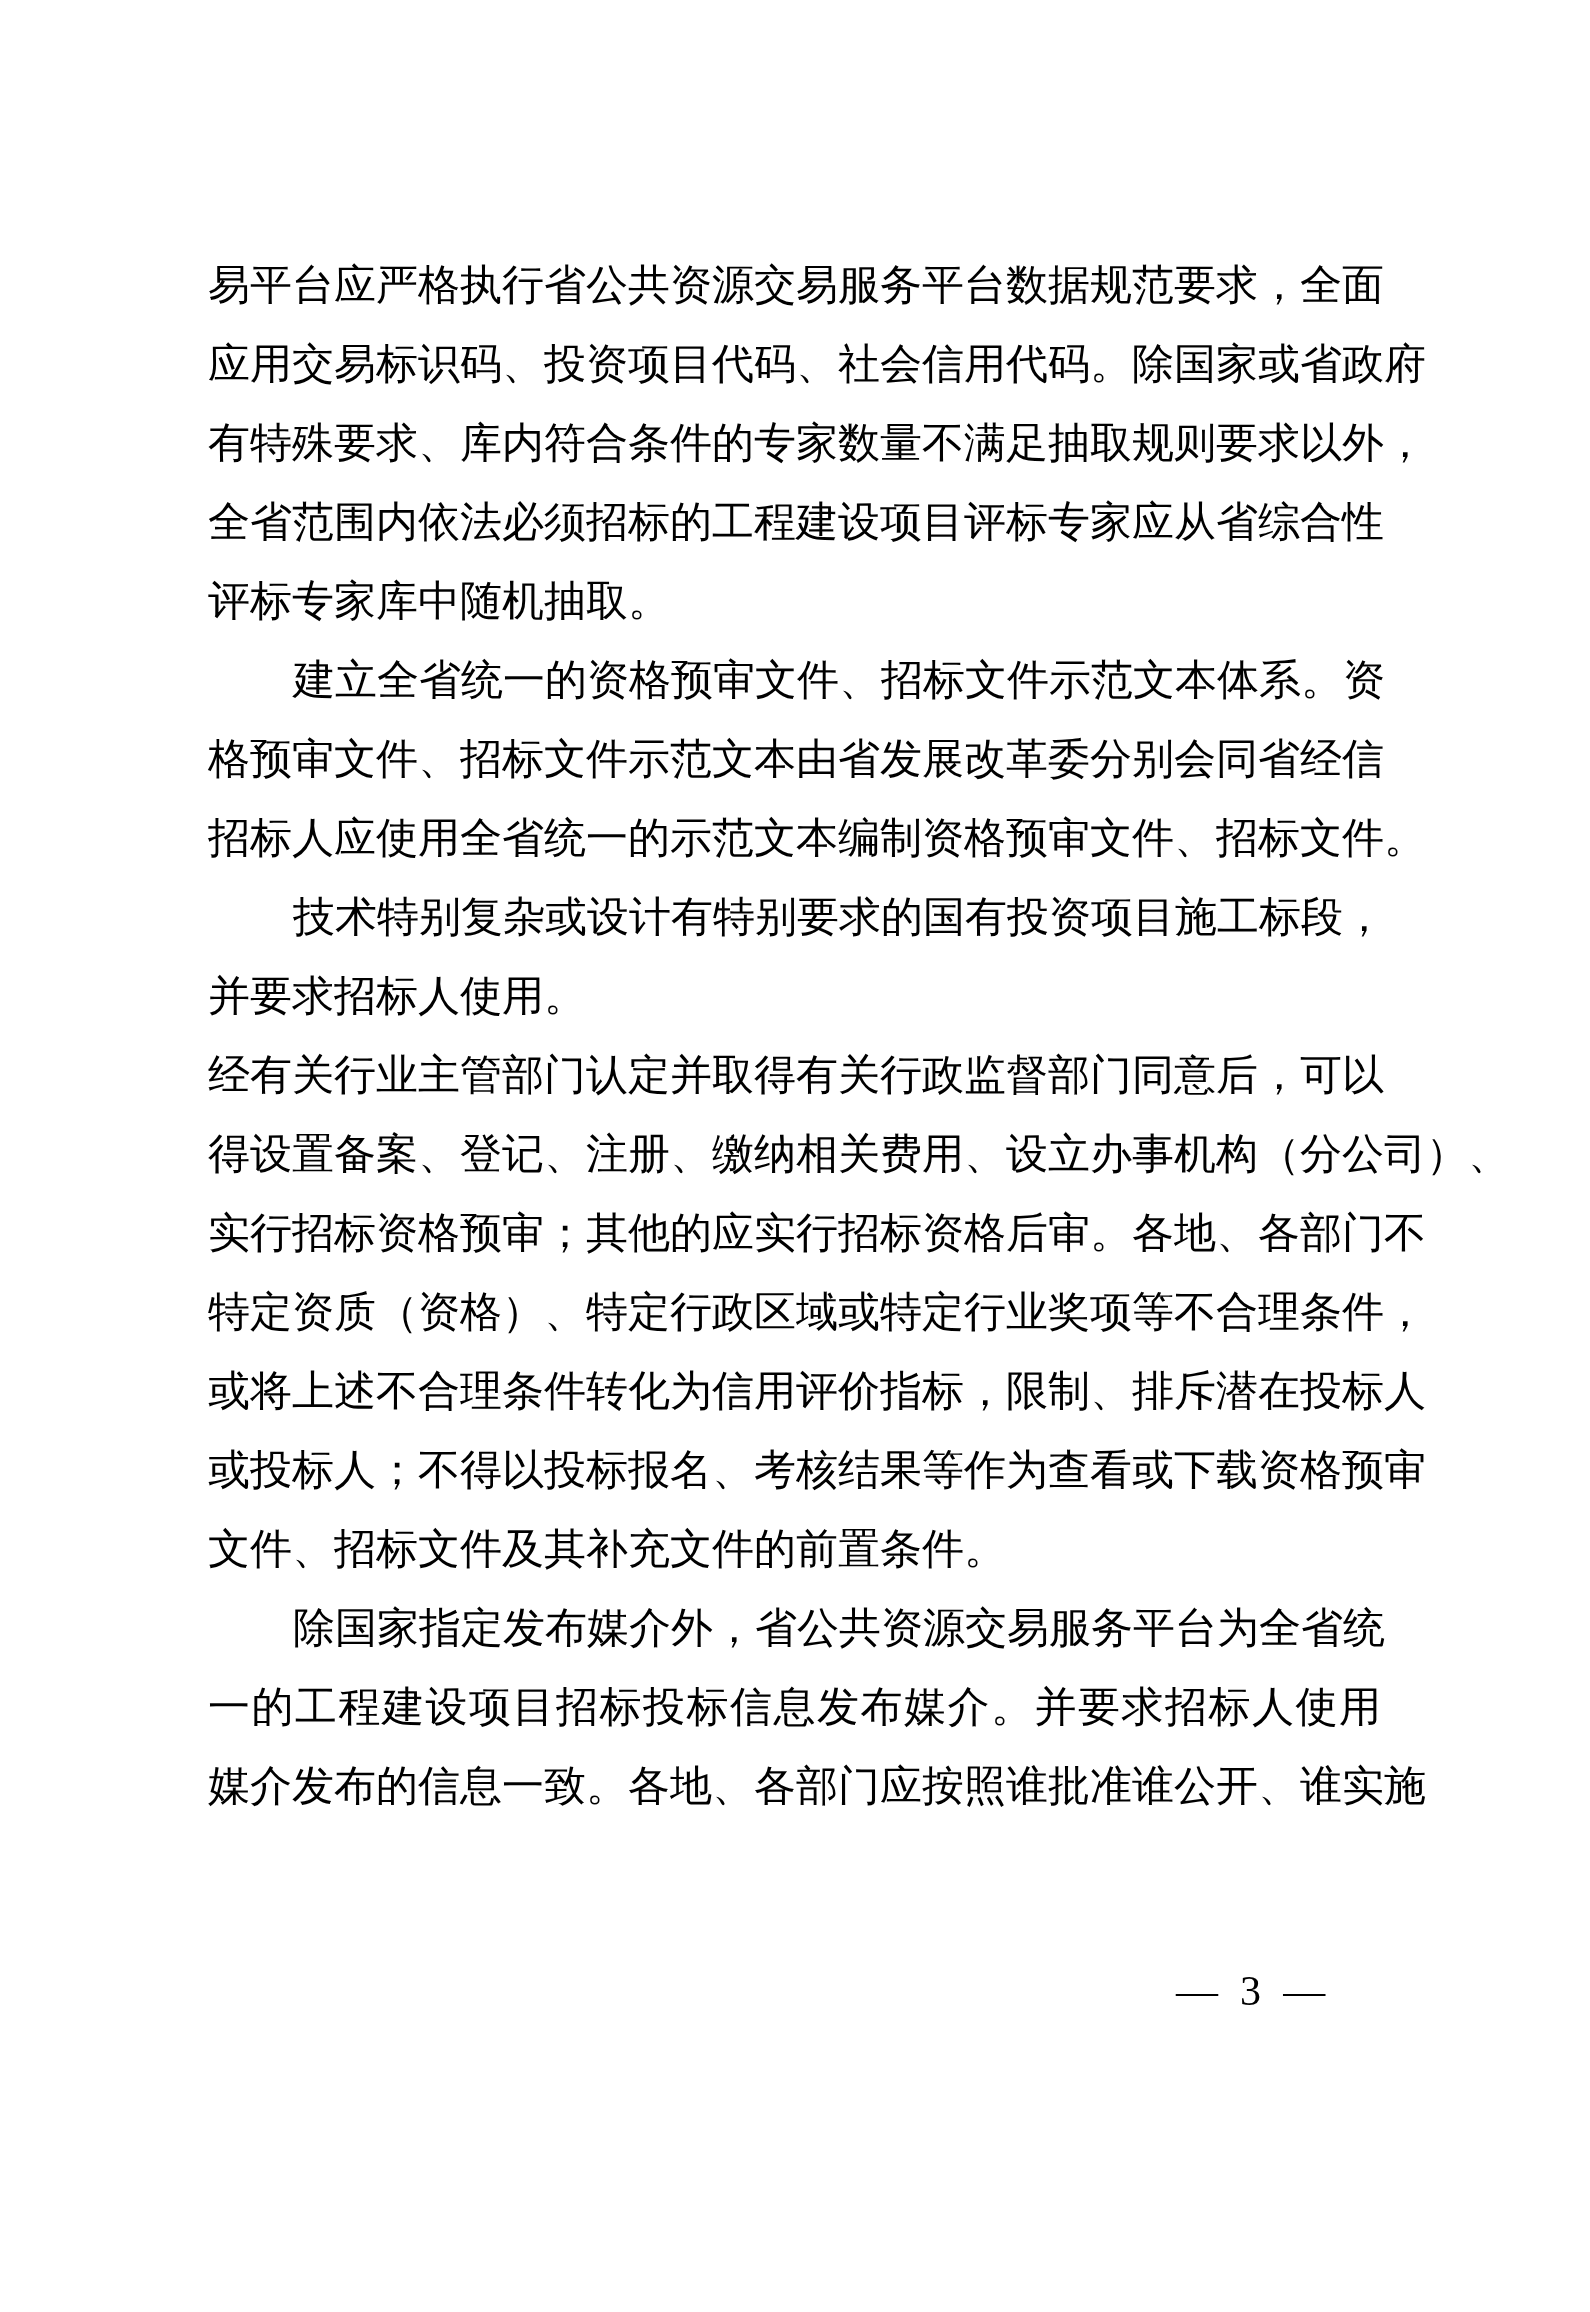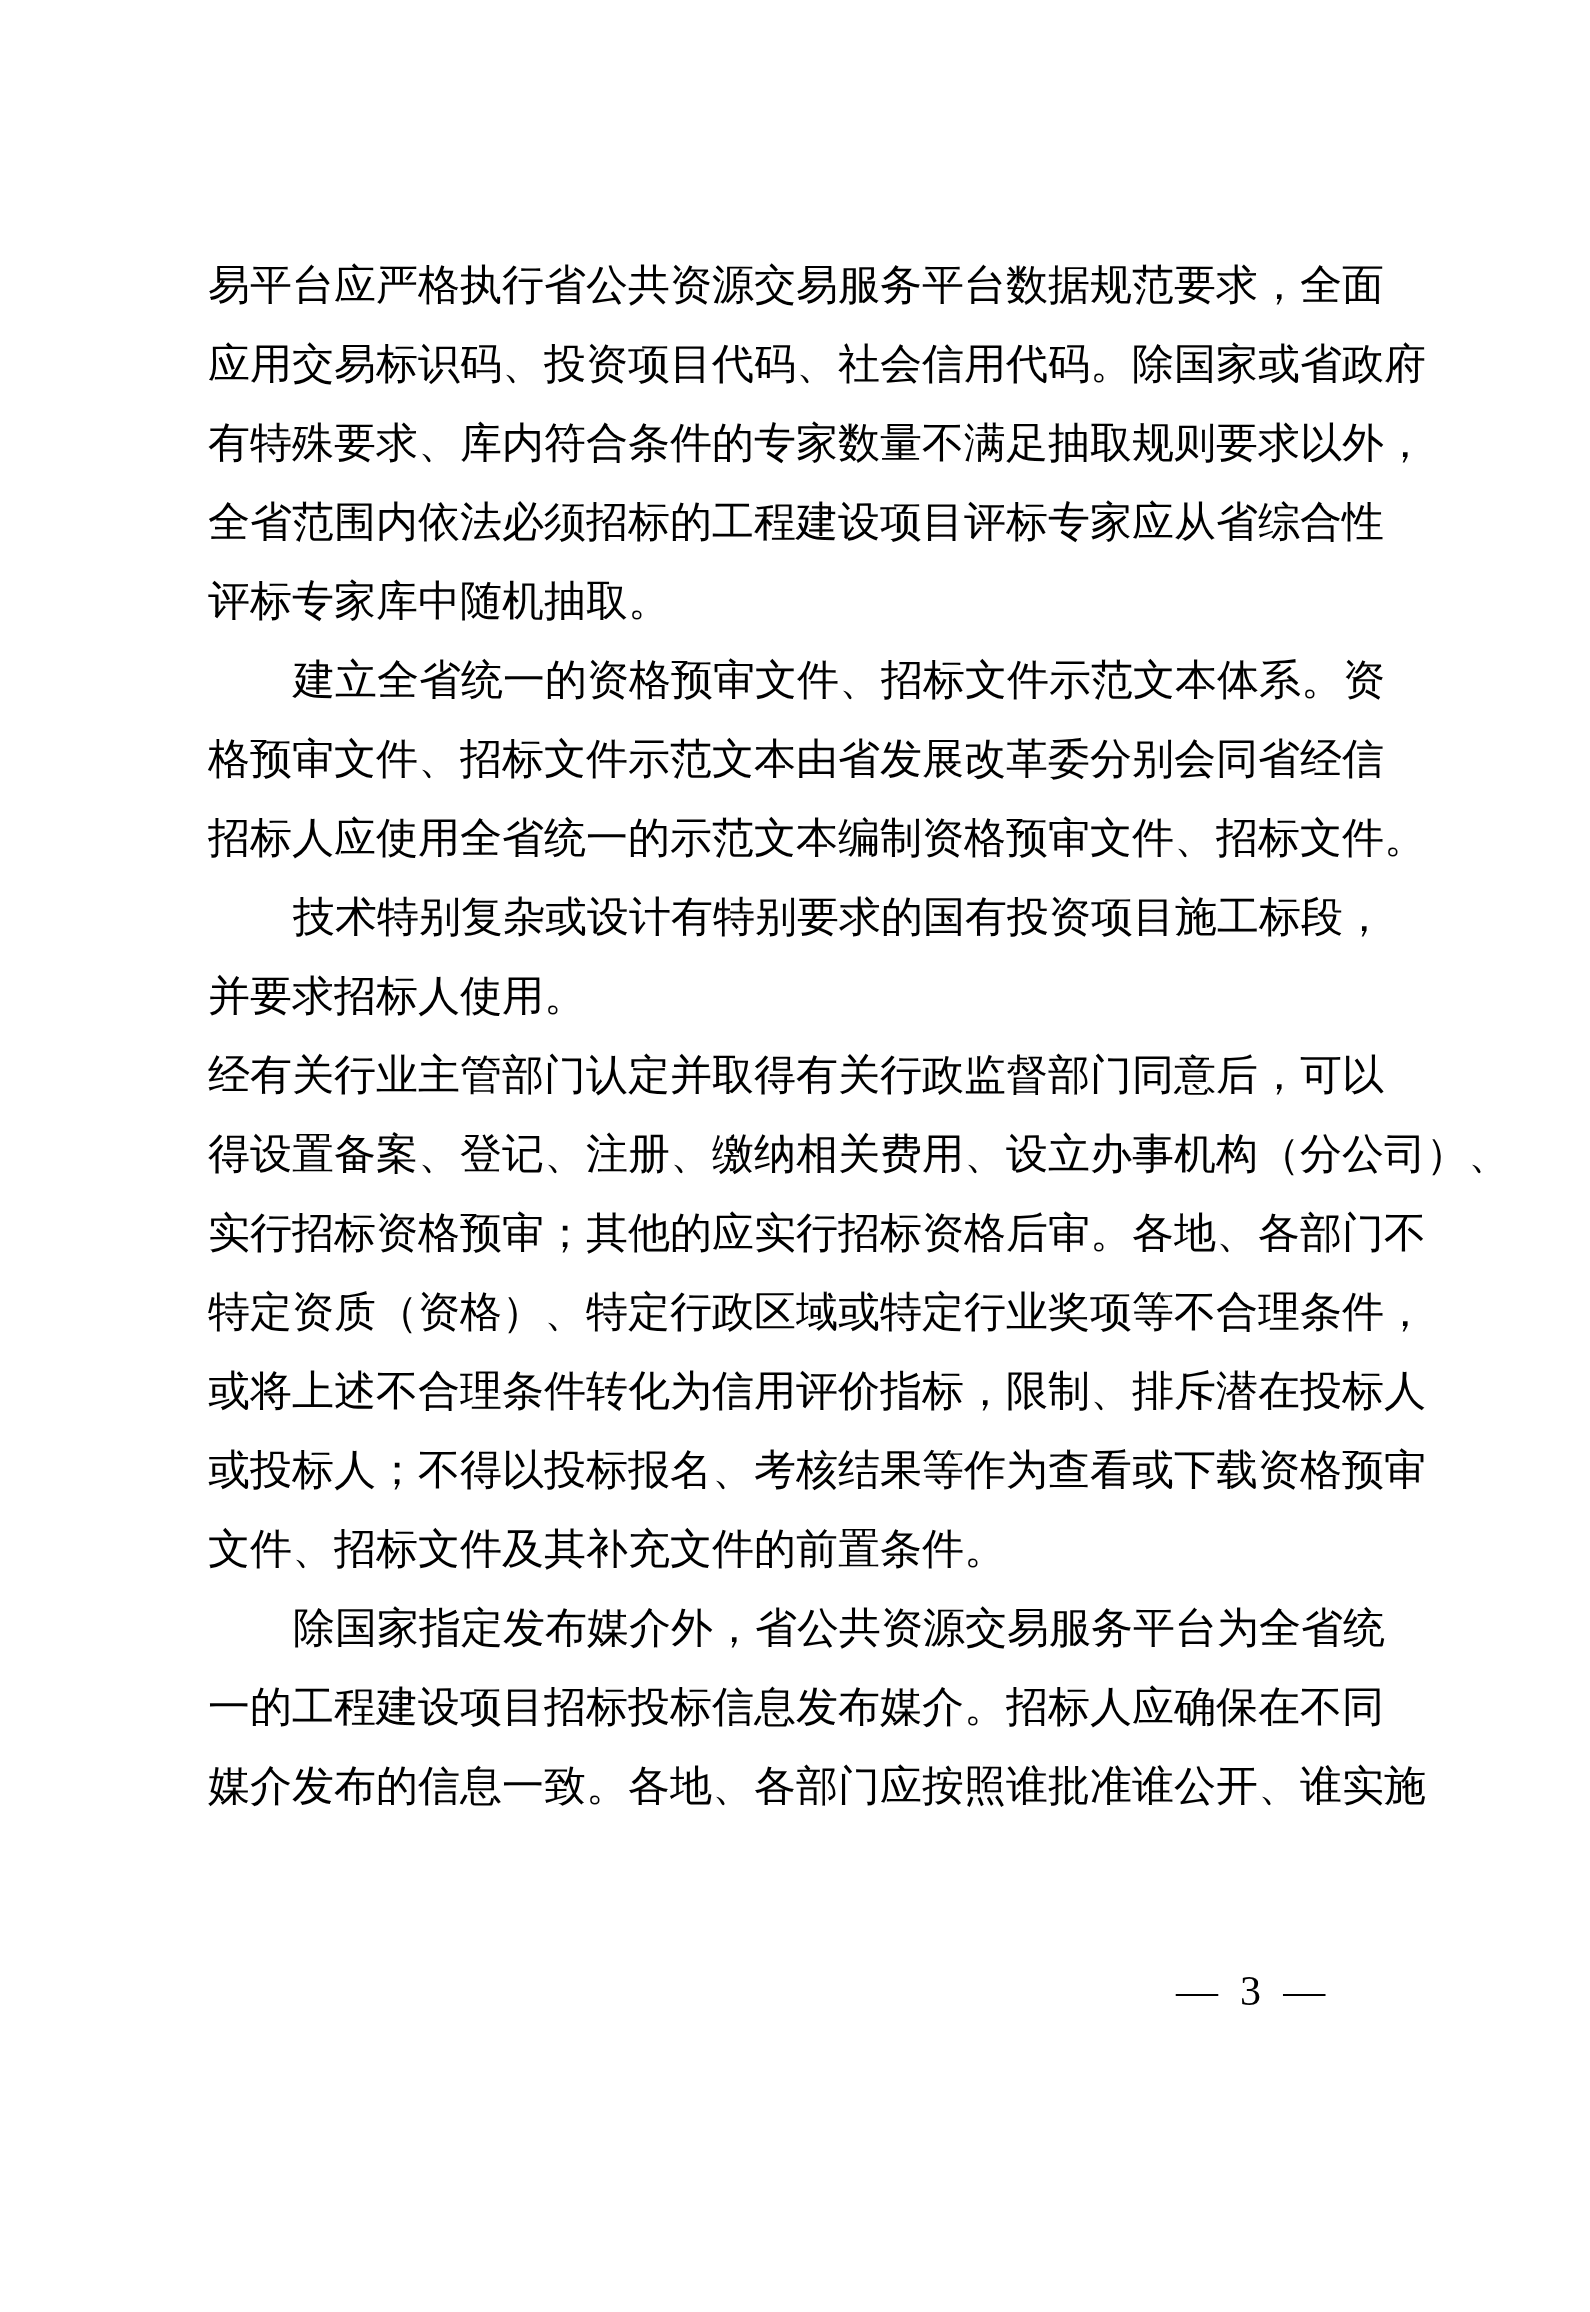--- a/index.html
+++ b/index.html
@@ -71,20 +71,20 @@
     <div class="line indent">技术特别复杂或设计有特别要求的国有投资项目施工标段，</div>
     <div class="line short">并要求招标人使用。</div>
     <div class="line">经有关行业主管部门认定并取得有关行政监督部门同意后，可以</div>
     <div class="line">得设置备案、登记、注册、缴纳相关费用、设立办事机构（分公司）、</div>
     <div class="line">实行招标资格预审；其他的应实行招标资格后审。各地、各部门不</div>
     <div class="line">特定资质（资格）、特定行政区域或特定行业奖项等不合理条件，</div>
     <div class="line">或将上述不合理条件转化为信用评价指标，限制、排斥潜在投标人</div>
     <div class="line">或投标人；不得以投标报名、考核结果等作为查看或下载资格预审</div>
     <div class="line short">文件、招标文件及其补充文件的前置条件。</div>
     <div class="line indent">除国家指定发布媒介外，省公共资源交易服务平台为全省统</div>
-    <div class="line">一的工程建设项目招标投标信息发布媒介。招标人应确保在不同</div>
+    <div class="line">一的工程建设项目招标投标信息发布媒介。并要求招标人使用</div>
     <div class="line">媒介发布的信息一致。各地、各部门应按照谁批准谁公开、谁实施</div>
   </div>
 
   <div class="page-number">— 3 —</div>
 
 </div>
 
 
 </body></html>

